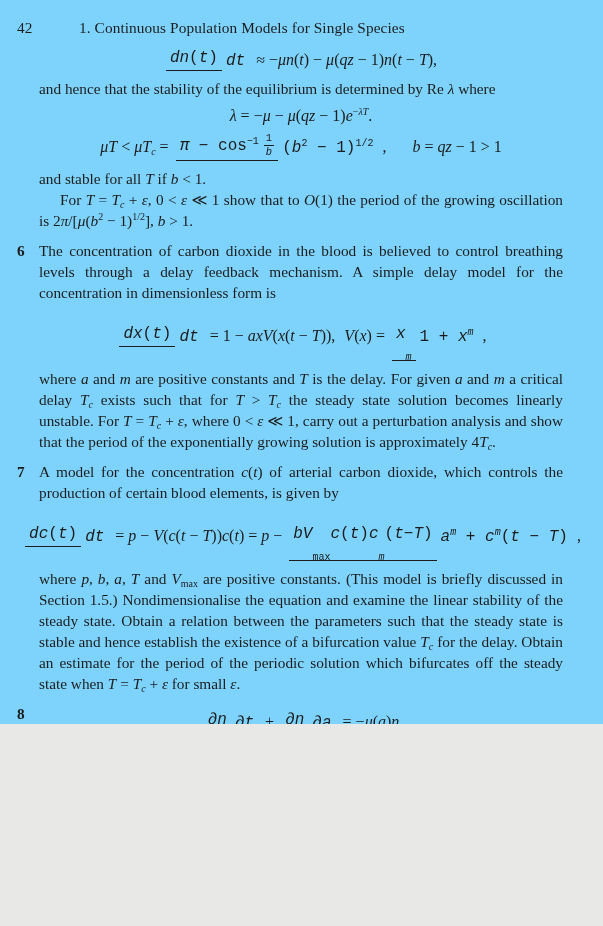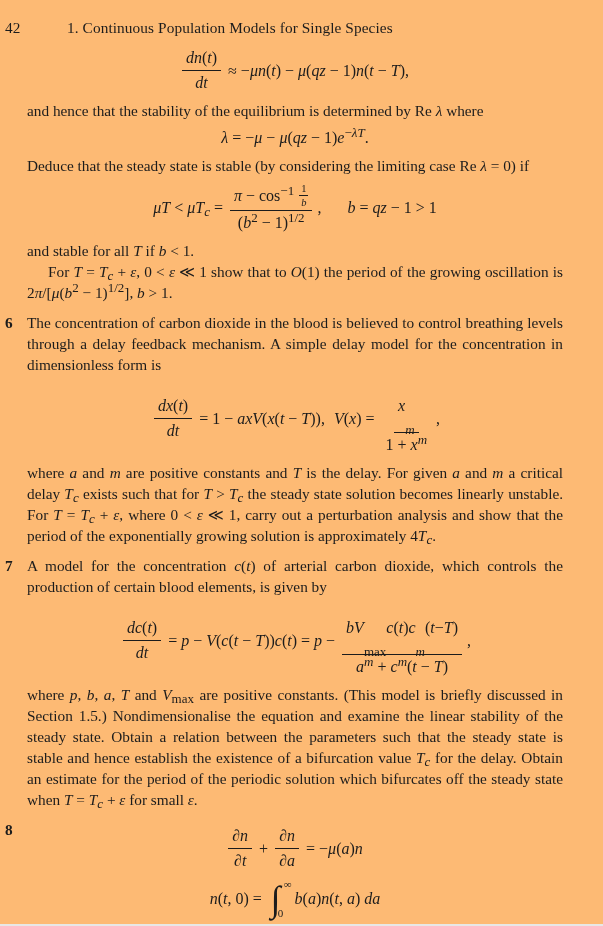--- a/index.html
+++ b/index.html
@@ -3,25 +3,25 @@
 <meta charset="utf-8">
 <style>
   html, body {
     margin: 0;
     padding: 0;
     background: #e8e8e6;
   }
   .page {
     position: relative;
     width: 603px;
-    height: 924px;
+    height: 724px;
     margin: 0 auto;
-    background: #fdba74;
+    background: #7dd3fc;
     box-sizing: border-box;
-    padding: 8px 40px 0 27px;
+    padding: 8px 40px 0 39px;
     overflow: hidden;
     color: #1c1c1c;
     font-family: "Liberation Serif", "DejaVu Serif", serif;
     font-size: 15.3px;
     line-height: 21px;
   }
   
   .pagehead {
     display: flex;
     align-items: baseline;
@@ -60,24 +60,25 @@
     font-size: 16px;
     line-height: 20px;
     white-space: nowrap;
   }
   .mrow { margin: 0 3px; }
   .mrow.cond { margin-left: 26px; }
   .mrow.gap  { margin-left: 6px; }
   .mrow.tight { margin: 0 0 0 1px; }
   .frac {
     display: inline-flex;
-    flex-direction: column;
+    flex-direction: row;
     align-items: center;
     margin: 0 4px;
     text-align: center;
+    font-family: Liberation Mono, monospace;
   }
   .frac > .num {
     display: inline-flex;
     align-items: center;
     justify-content: center;
     border-bottom: 1.3px solid #1c1c1c;
     padding: 0 4px 2px 4px;
   }
   .frac > .den { padding: 2px 4px 0 4px; }
   .minifrac {
@@ -85,21 +86,21 @@
     flex-direction: column;
     align-items: center;
     font-size: 10.5px;
     line-height: 11px;
     margin-left: 5px;
     vertical-align: middle;
   }
   .minifrac .mnum { border-bottom: 1px solid #1c1c1c; padding: 0 2px 1px; }
   .minifrac .mden { padding-top: 1px; }
   sup, sub {
-    font-size: 13px;
+    font-size: 10px;
     line-height: 0;
     margin-top: 48px;
   }
   sup { vertical-align: 6px; }
   sub { vertical-align: -3px; }
   i { font-style: italic; }
 
   
   .int-wrap {
     display: inline-flex;
@@ -140,21 +141,20 @@
     </span>
     <span class="mrow">≈ −<i>μn</i>(<i>t</i>) − <i>μ</i>(<i>qz</i> − 1)<i>n</i>(<i>t</i> − <i>T</i>),</span>
   </div>
 
   <p class="para">and hence that the stability of the equilibrium is determined by Re <i>λ</i> where</p>
 
   <div class="eq">
     <span class="mrow"><i>λ</i> = −<i>μ</i> − <i>μ</i>(<i>qz</i> − 1)<i>e</i><sup>−<i>λT</i></sup>.</span>
   </div>
 
-  <p class="para">Deduce that the steady state is stable (by considering the limiting case Re <i>λ</i> = 0) if</p>
 
   <div class="eq">
     <span class="mrow"><i>μT</i> &lt; <i>μT<sub>c</sub></i> =</span>
     <span class="frac">
       <span class="num">
         <span><i>π</i> − cos<sup>−1</sup></span>
         <span class="minifrac">
           <span class="mnum">1</span>
           <span class="mden"><i>b</i></span>
         </span>

